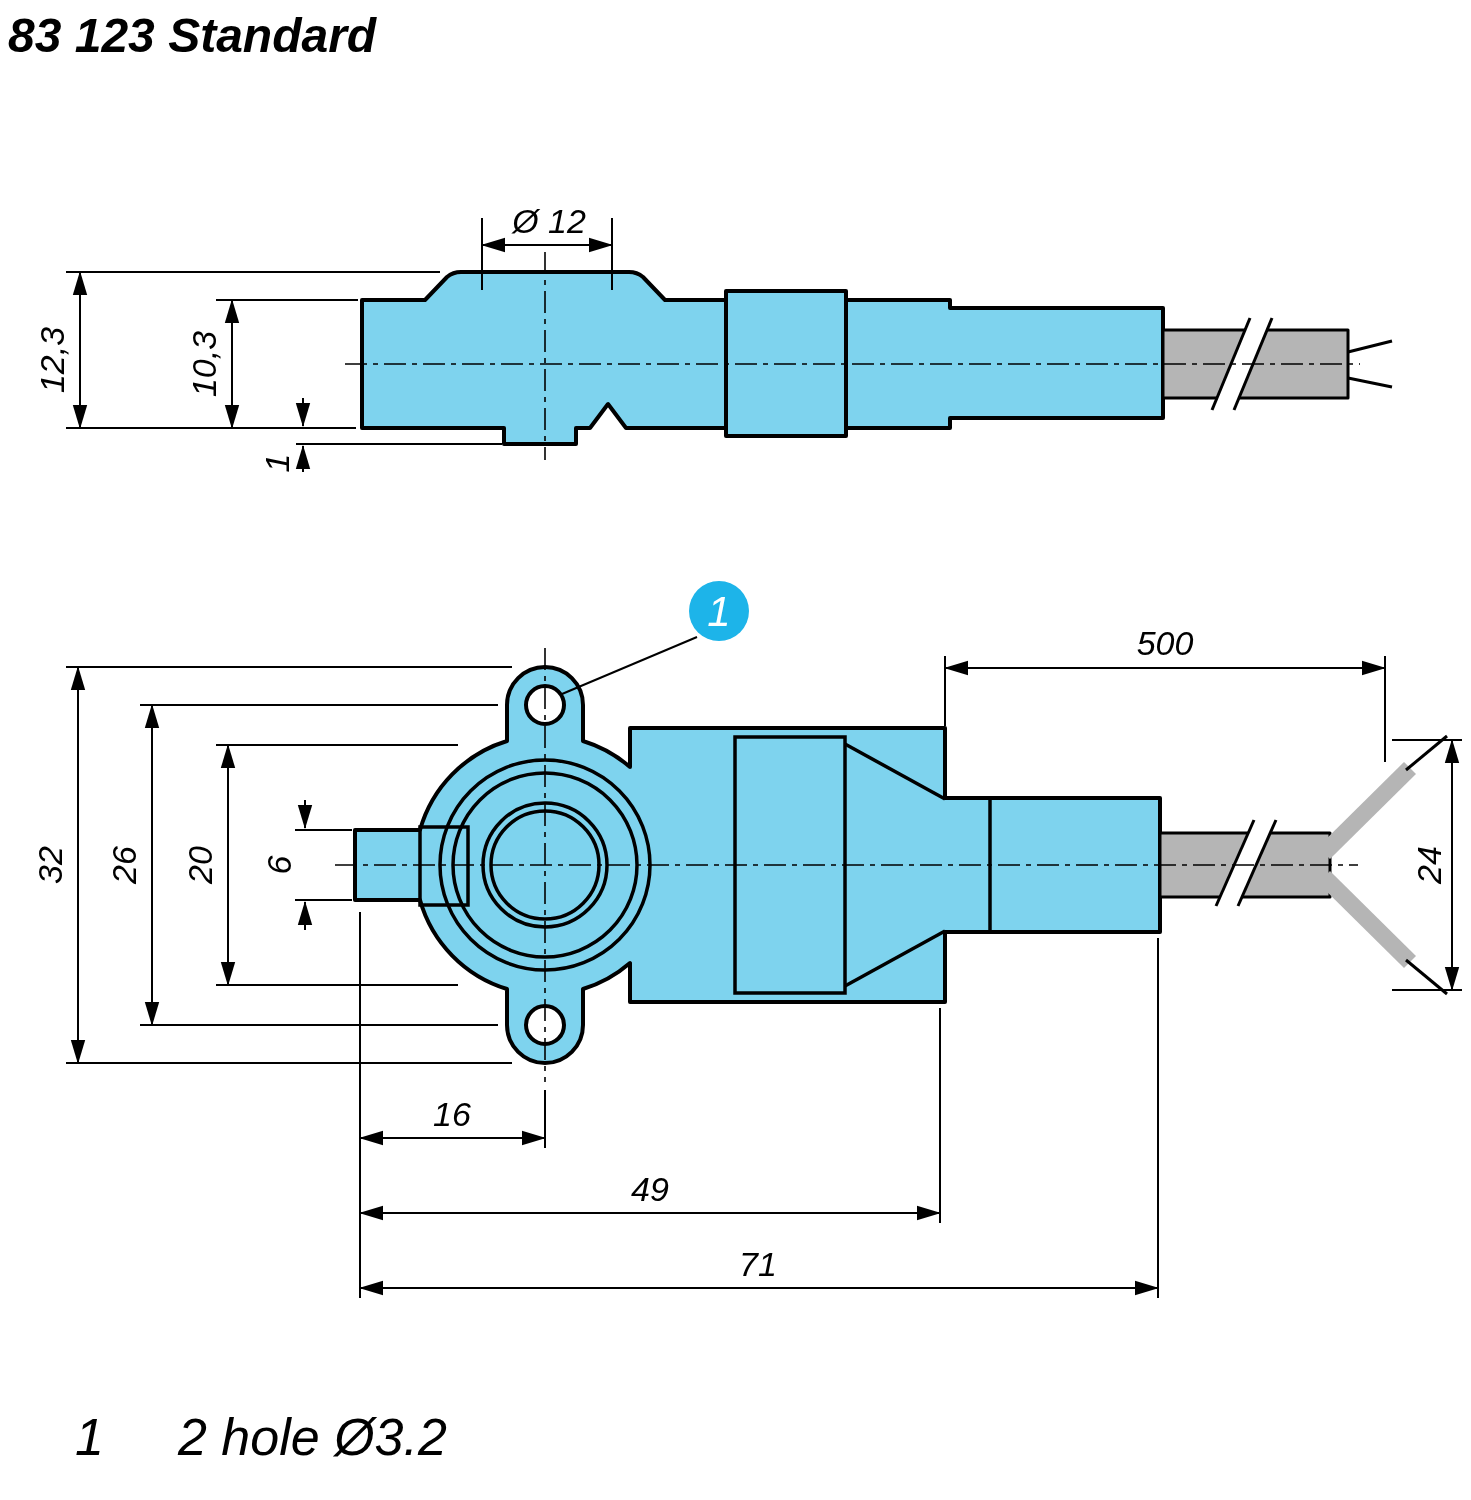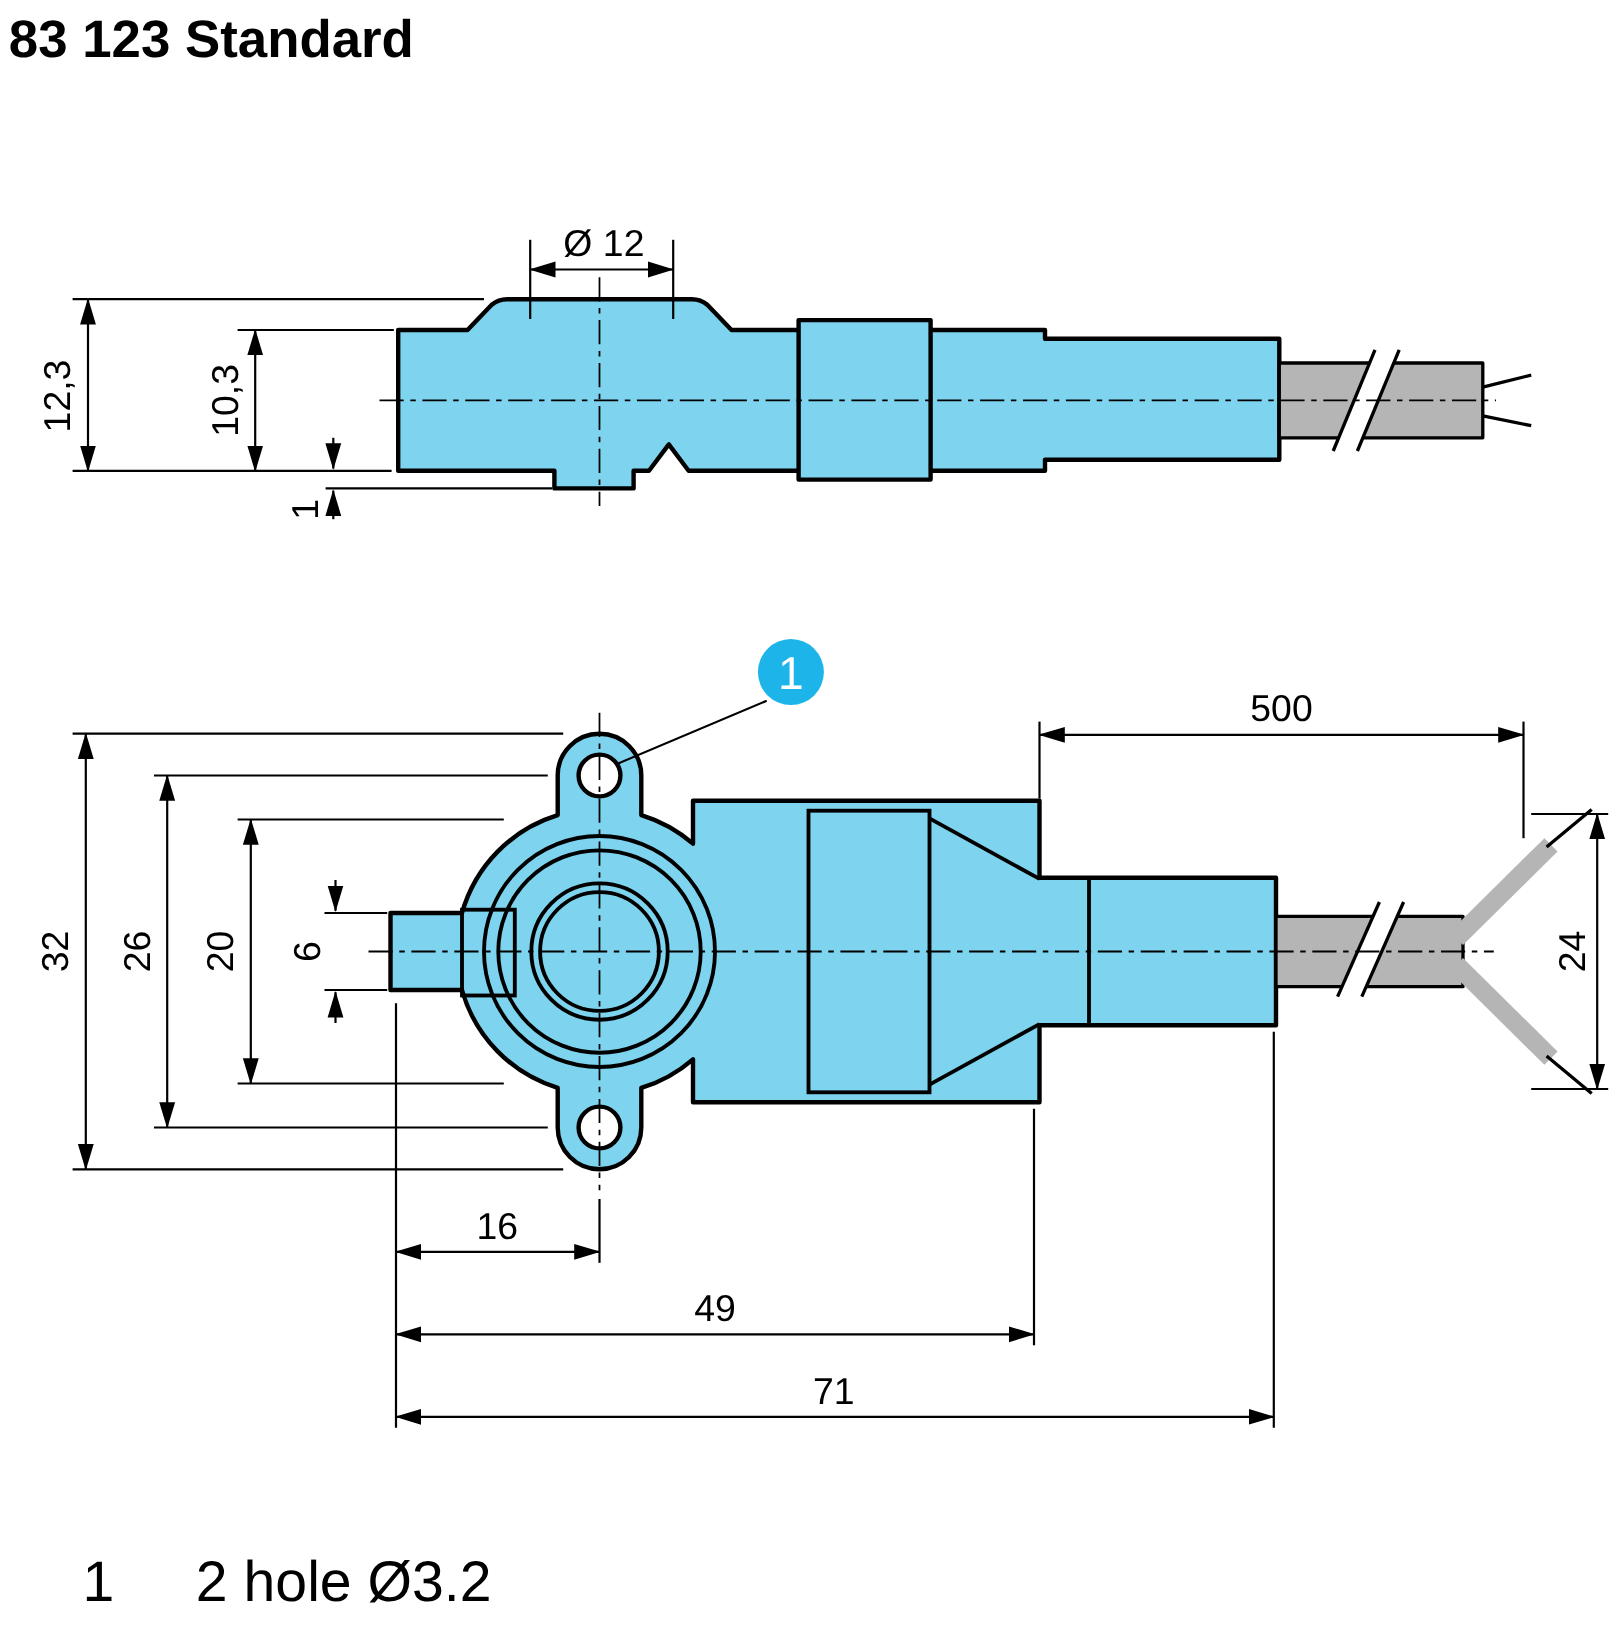--- a/index.html
+++ b/index.html
@@ -1,17 +1,17 @@
 <!DOCTYPE html>
 <html><head>
 <meta charset="utf-8">
 <style>
   * { margin:0; padding:0; box-sizing:border-box; }
   html,body { background:#ffffff; font-family:"Liberation Sans", sans-serif; }
-  .stage { position:relative; width:1471px; height:1500px; background:#ffffff; overflow:hidden; }
+  .stage { position:relative; width:1471px; height:1500px; background:#ffffff; overflow:hidden;font-style:italic; }
   svg text { font-family:"Liberation Sans", sans-serif; fill:#000; }
   .solid  { stroke:#000; stroke-width:4; stroke-linejoin:round; }
   .solid3 { stroke:#000; stroke-width:3; stroke-linejoin:round; }
   .detail { stroke:#000; stroke-width:3.5; fill:none; }
   .dim    { stroke:#000; stroke-width:2; fill:none; }
   .ext    { stroke:#000; stroke-width:2; fill:none; }
   .cl     { stroke:#000; stroke-width:1.6; fill:none; stroke-dasharray:22 6 5 6; }
   .brk    { stroke:#000; stroke-width:3; fill:none; }
   .gap    { fill:#ffffff; stroke:none; }
   .dimtext { font-size:34px; }

